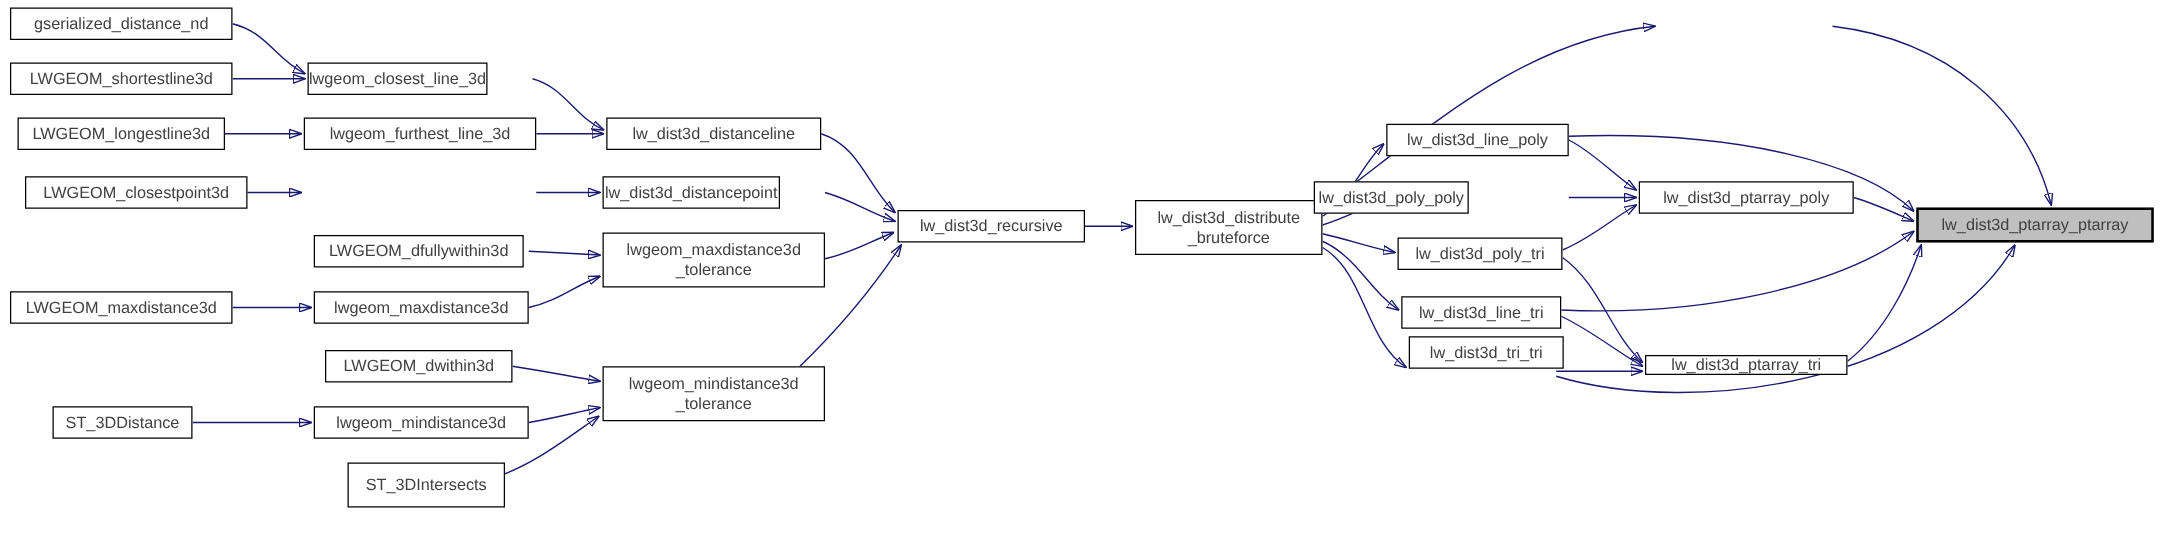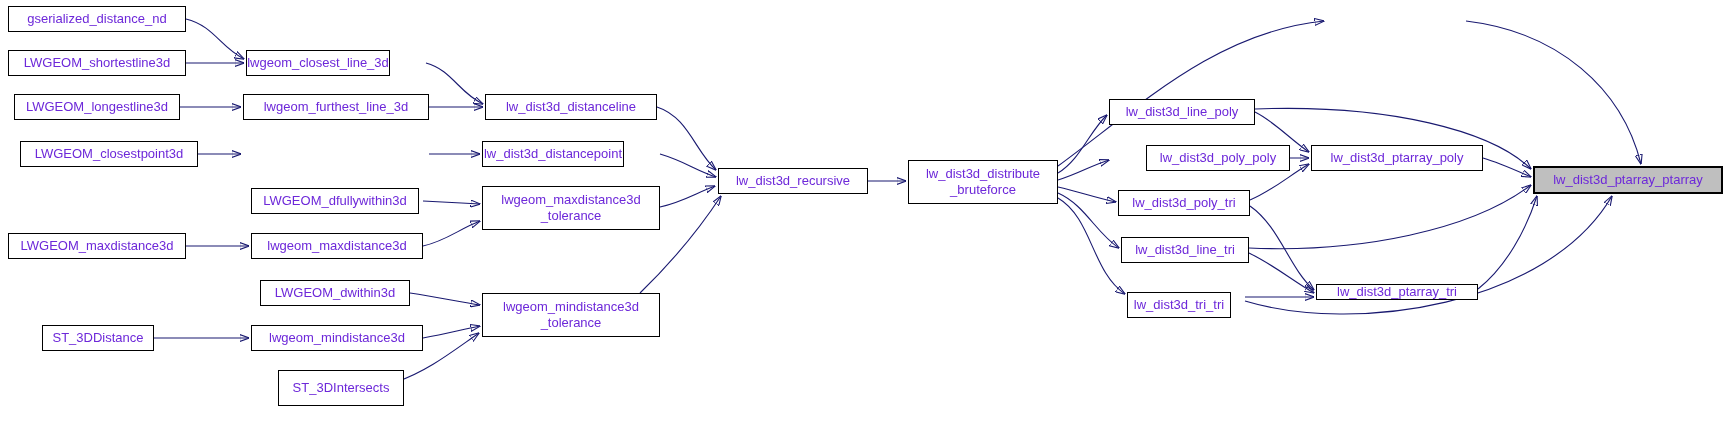--- a/index.html
+++ b/index.html
@@ -11,21 +11,21 @@
     background:#ffffff;
     overflow:hidden;
   }
   .edges { position:absolute; left:0; top:0; }
   .edges path { fill:none; stroke:#191970; stroke-width:1.1px; }
   .node {
     position:absolute;
     display:flex; align-items:center; justify-content:center;
     background:#ffffff;
     border:1px solid #000000;
-    color:#6d28d9;
+    color:#404040;
     font-size:13px;
     line-height:1.25;
     text-align:center;
     white-space:pre-line;
     cursor:pointer;
   }
   .node.current {
     background:#bfbfbf;
     border-width:2px;
     cursor:default;
@@ -97,21 +97,21 @@
   <div class="node" style="left:260px;top:280px;width:150px;height:26px">LWGEOM_dwithin3d</div>
   <div class="node" style="left:42px;top:325px;width:112px;height:26px">ST_3DDistance</div>
   <div class="node" style="left:251px;top:325px;width:172px;height:26px">lwgeom_mindistance3d</div>
   <div class="node" style="left:482px;top:293px;width:178px;height:44px">lwgeom_mindistance3d
 _tolerance</div>
   <div class="node" style="left:278px;top:370px;width:126px;height:36px">ST_3DIntersects</div>
   <div class="node" style="left:718px;top:168px;width:150px;height:26px">lw_dist3d_recursive</div>
   <div class="node" style="left:908px;top:160px;width:150px;height:44px">lw_dist3d_distribute
 _bruteforce</div>
   <div class="node" style="left:1109px;top:99px;width:146px;height:26px">lw_dist3d_line_poly</div>
-  <div class="node" style="left:1146px;top:145px;width:144px;height:26px">lw_dist3d_poly_poly</div>
+  <div class="node" style="left:1051px;top:145px;width:124px;height:26px">lw_dist3d_poly_poly</div>
   <div class="node" style="left:1118px;top:190px;width:132px;height:26px">lw_dist3d_poly_tri</div>
   <div class="node" style="left:1121px;top:237px;width:128px;height:26px">lw_dist3d_line_tri</div>
-  <div class="node" style="left:1127px;top:292px;width:104px;height:26px">lw_dist3d_tri_tri</div>
+  <div class="node" style="left:1127px;top:269px;width:124px;height:26px">lw_dist3d_tri_tri</div>
   <div class="node" style="left:1311px;top:145px;width:172px;height:26px">lw_dist3d_ptarray_poly</div>
   <div class="node" style="left:1316px;top:284px;width:162px;height:16px">lw_dist3d_ptarray_tri</div>
   <div class="node current" style="left:1533px;top:166px;width:190px;height:28px">lw_dist3d_ptarray_ptarray</div>
 
 </div>
 
 </body></html>

